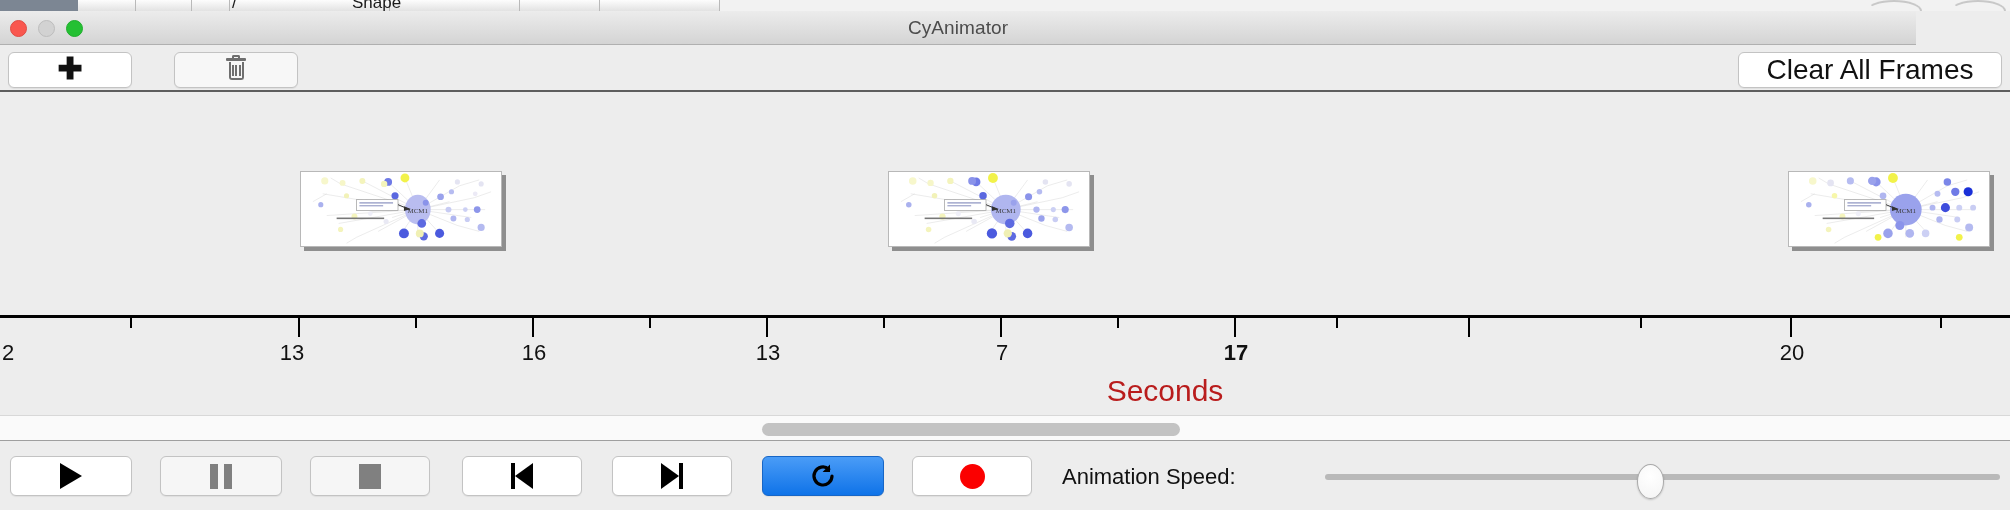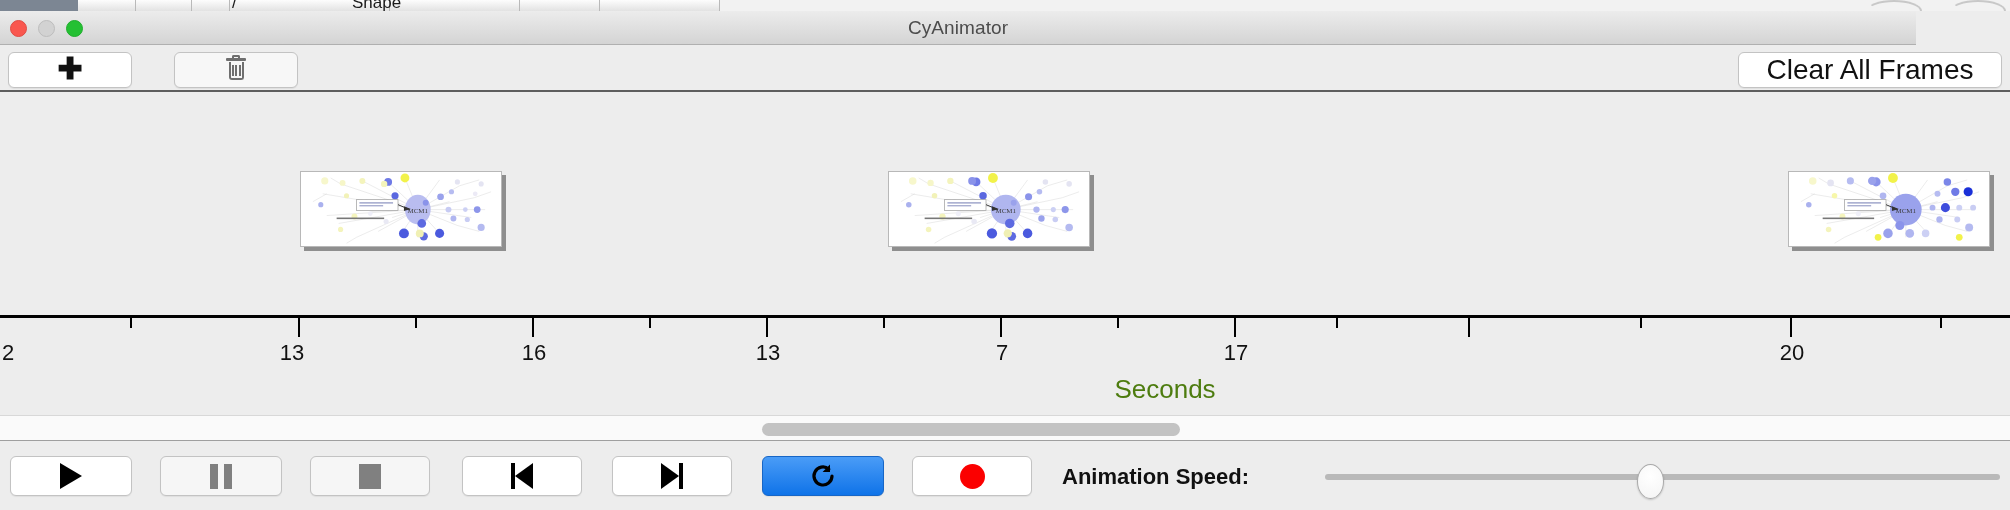--- a/index.html
+++ b/index.html
@@ -177,22 +177,22 @@
     position: absolute;
     top: 248px;
     font-size: 22px;
     color: #111;
     transform: translateX(-50%);
     white-space: nowrap;
   }
   .axis-title {
     position: absolute;
     top: 282px;
-    font-size: 26px;
-    color: #4d7c0f;
+    font-size: 30px;
+    color: #b91c1c;
     transform: translateX(-50%);
     white-space: nowrap;
   }
 
   
   .scroll-track {
     position: absolute;
     left: 0; top: 415px;
     width: 2010px; height: 26px;
     background: #fafafa;
@@ -258,21 +258,20 @@
     border-bottom: 13px solid transparent;
   }
   .ic-record { width: 25px; height: 25px; border-radius: 50%; background: #fb0000; }
 
   .speed-label {
     position: absolute;
     top: 22px;
     font-size: 22px;
     color: #111;
     white-space: nowrap;
-    font-weight: bold;
   }
 
   .slider-track {
     position: absolute;
     top: 32px;
     height: 6px;
     background: #b9b9b9;
     border-radius: 3px;
   }
   .slider-knob {
@@ -515,21 +514,21 @@
     <div class="tick major" style="left:1468px;"></div>
     <div class="tick minor" style="left:1640px;"></div>
     <div class="tick major" style="left:1790px;"></div>
     <div class="tick minor" style="left:1940px;"></div>
 
     <div class="tick-label" style="left:8px;">2</div>
     <div class="tick-label" style="left:292px;text-align:right;">13</div>
     <div class="tick-label" style="left:534px;">16</div>
     <div class="tick-label" style="left:768px;">13</div>
     <div class="tick-label" style="left:1002px;">7</div>
-    <div class="tick-label" style="left:1236px;">17</div>
+    <div class="tick-label" style="left:1236px;font-weight:bold;">17</div>
     <div class="tick-label" style="left:1792px;">20</div>
 
     <div class="axis-title" style="left:1165px;">Seconds</div>
   </div>
 
   <div class="scroll-track">
     <div class="scroll-thumb" style="left:762px; width:418px;"></div>
   </div>
 
   <div class="playbar">

